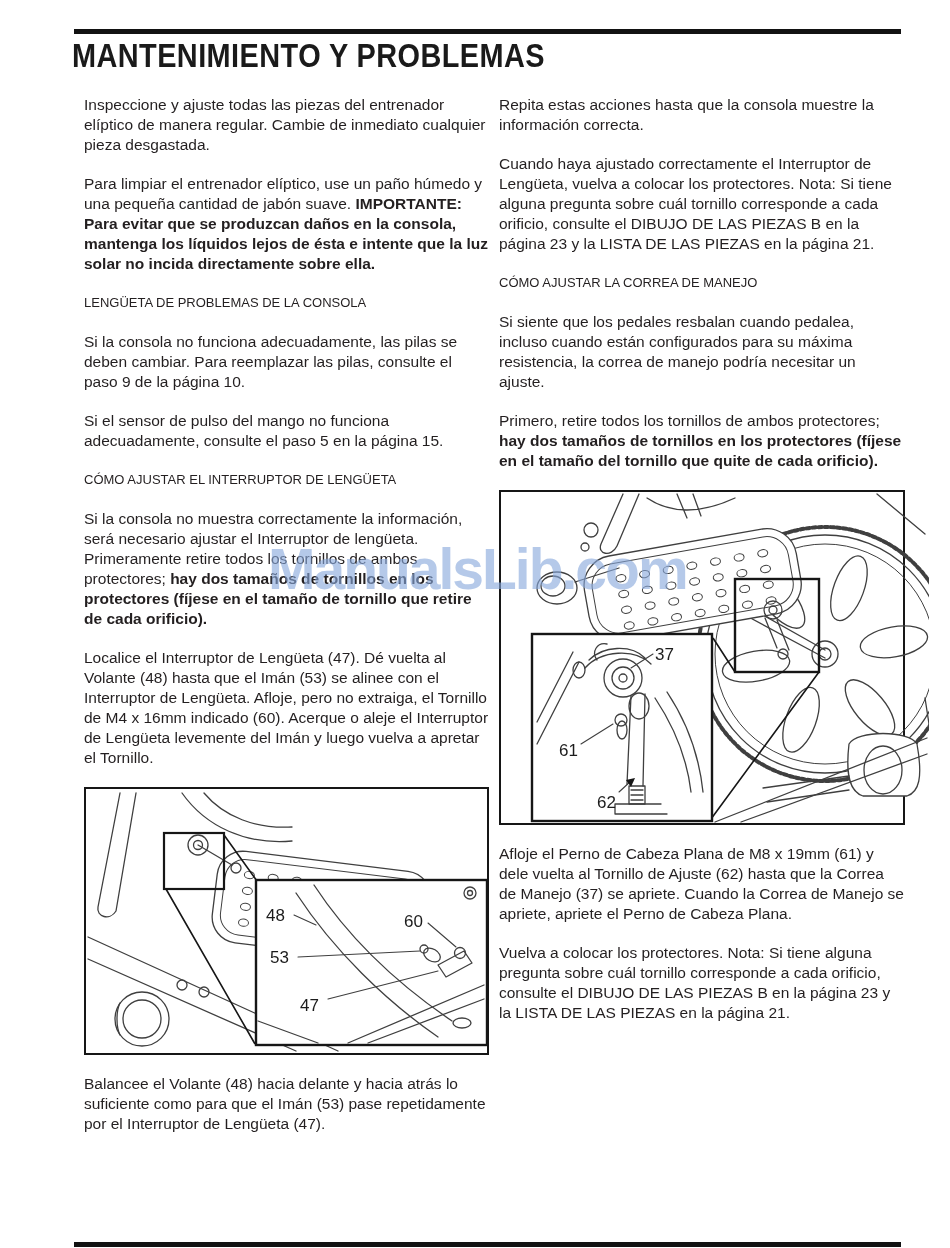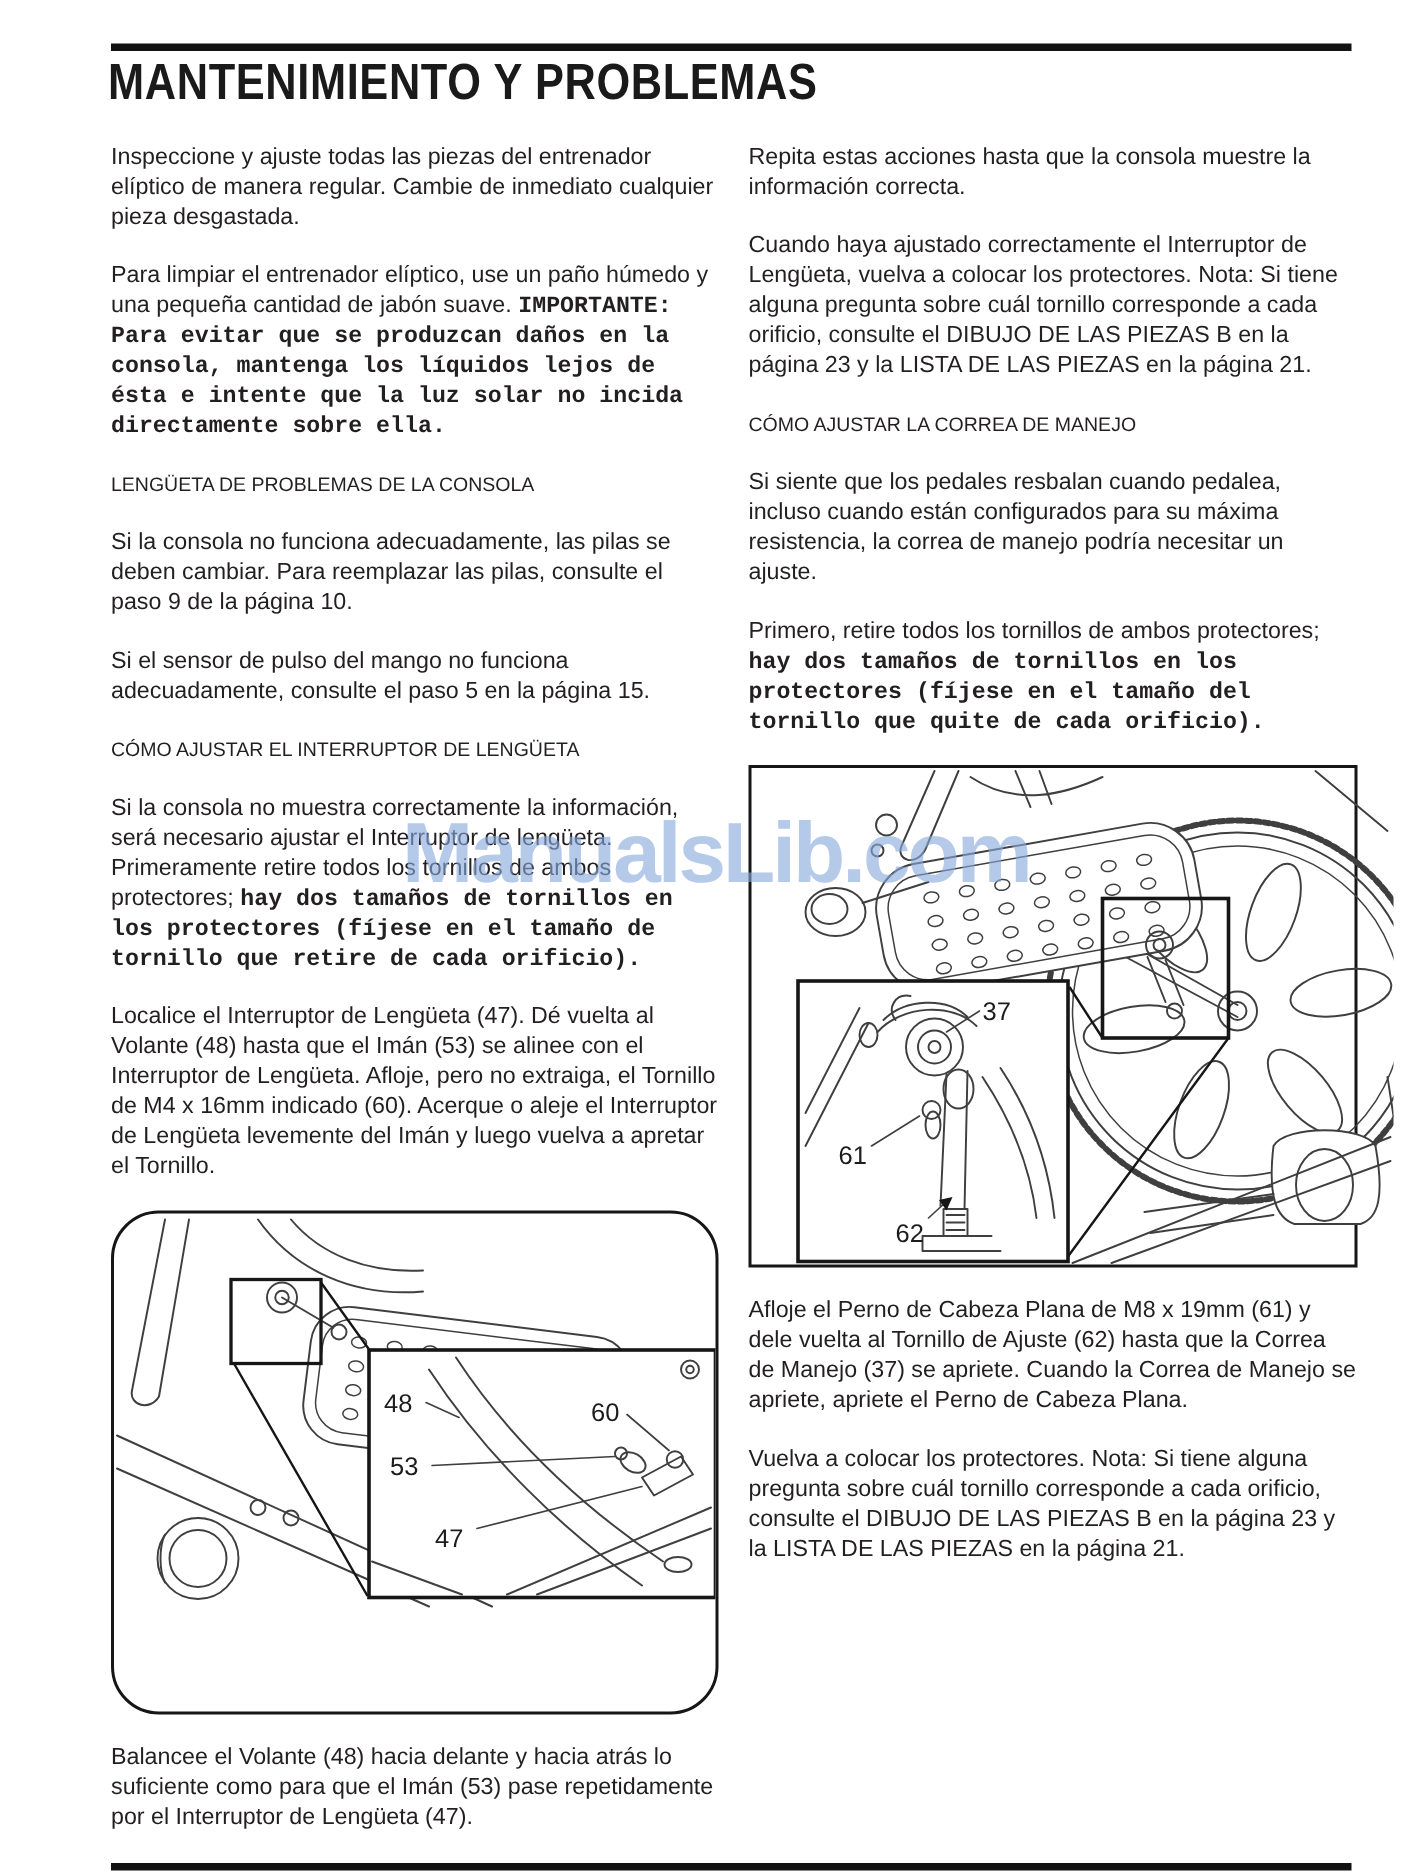--- a/index.html
+++ b/index.html
@@ -5,27 +5,27 @@
   html,body{margin:0;padding:0;background:#ffffff;}
   #page{position:relative;width:950px;height:1248px;background:#ffffff;overflow:hidden;
         font-family:"Liberation Sans",sans-serif;color:#231f20;margin-left:12px;}
   .rule{position:absolute;left:62px;width:827px;height:5px;background:#121212;}
   #top-rule{top:29px;}
   #bottom-rule{top:1242px;}
   #doc-title{position:absolute;left:60px;top:36px;font-size:34px;font-weight:800;
              letter-spacing:.5px;color:#1a1a1a;transform:scaleX(.85);transform-origin:left;
              white-space:nowrap;}
   .col{position:absolute;top:95px;font-size:15.5px;line-height:20px;}
-  #col-left{left:62px;width:405px;}
+  #col-left{left:72px;width:405px;}
   #col-right{left:487px;width:406px;}
   .col p{margin:0 0 19px 0;}
   .col h3{margin:0 0 19px 0;font-size:13px;line-height:20px;font-weight:normal;}
-  .col strong{font-weight:bold;font-family:Liberation Mono, monospace;}
+  .col strong{font-weight:bold;}
   .figure{border:2px solid #161616;margin:0 0 19px 0;background:#fff;box-sizing:border-box;}
-  #fig-left{width:405px;height:336px;border-radius:32px;}
+  #fig-left{width:405px;height:268px;}
   #fig-right{width:406px;height:335px;padding-left:26px;}
   svg{display:block;}
   .art{stroke:#3f3f3f;fill:none;stroke-width:1.3;stroke-linecap:round;stroke-linejoin:round;}
   .dark{stroke:#161616;}
   .lbl{font-family:"Liberation Sans",sans-serif;font-size:17px;fill:#1c1c1c;stroke:none;}
   #watermark{position:absolute;left:256px;top:536px;z-index:10;font-size:57px;font-weight:700;
              letter-spacing:-2px;color:rgba(136,168,219,0.62);white-space:nowrap;pointer-events:none;text-align:right;}
   #page-number{position:absolute;left:0;top:1202px;width:950px;text-align:center;
                font-size:17px;font-weight:bold;color:#1a1a1a;}
 </style>

